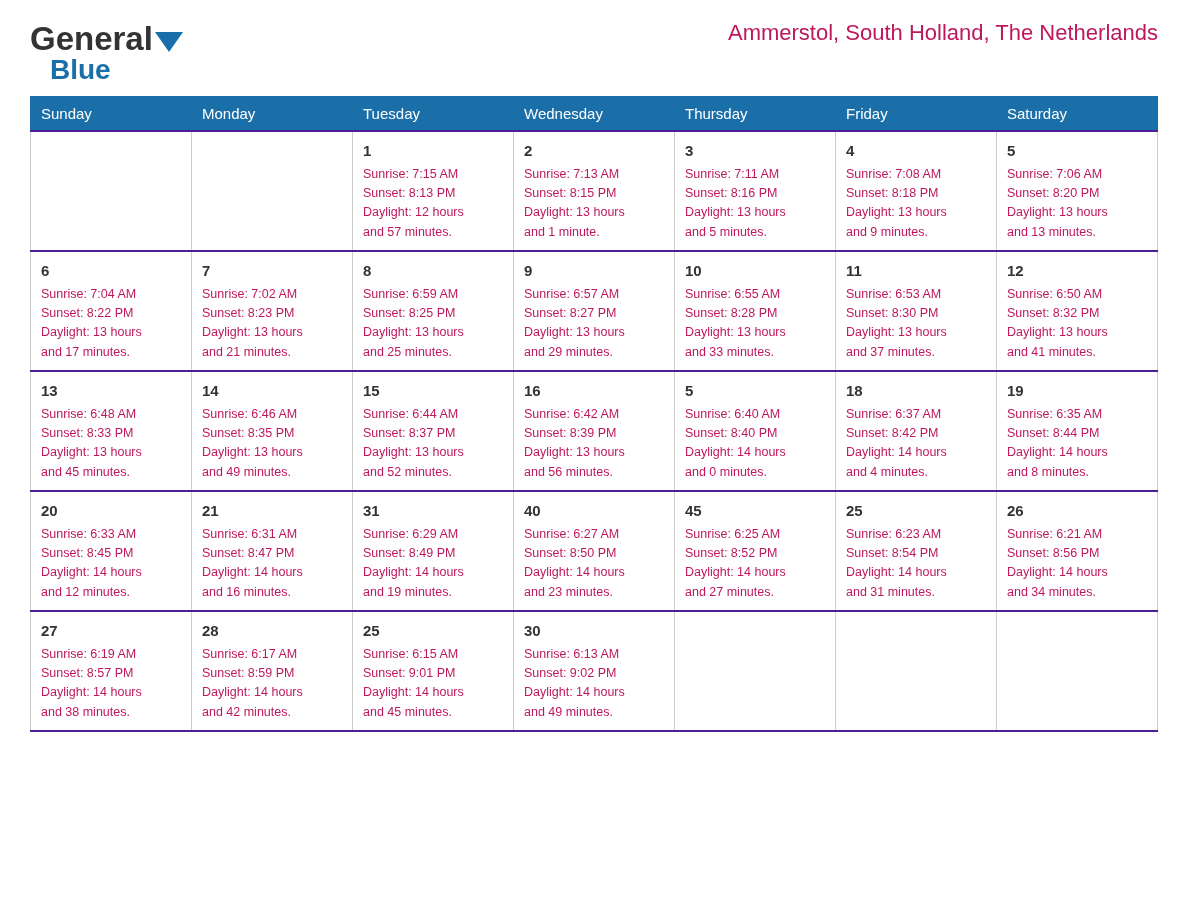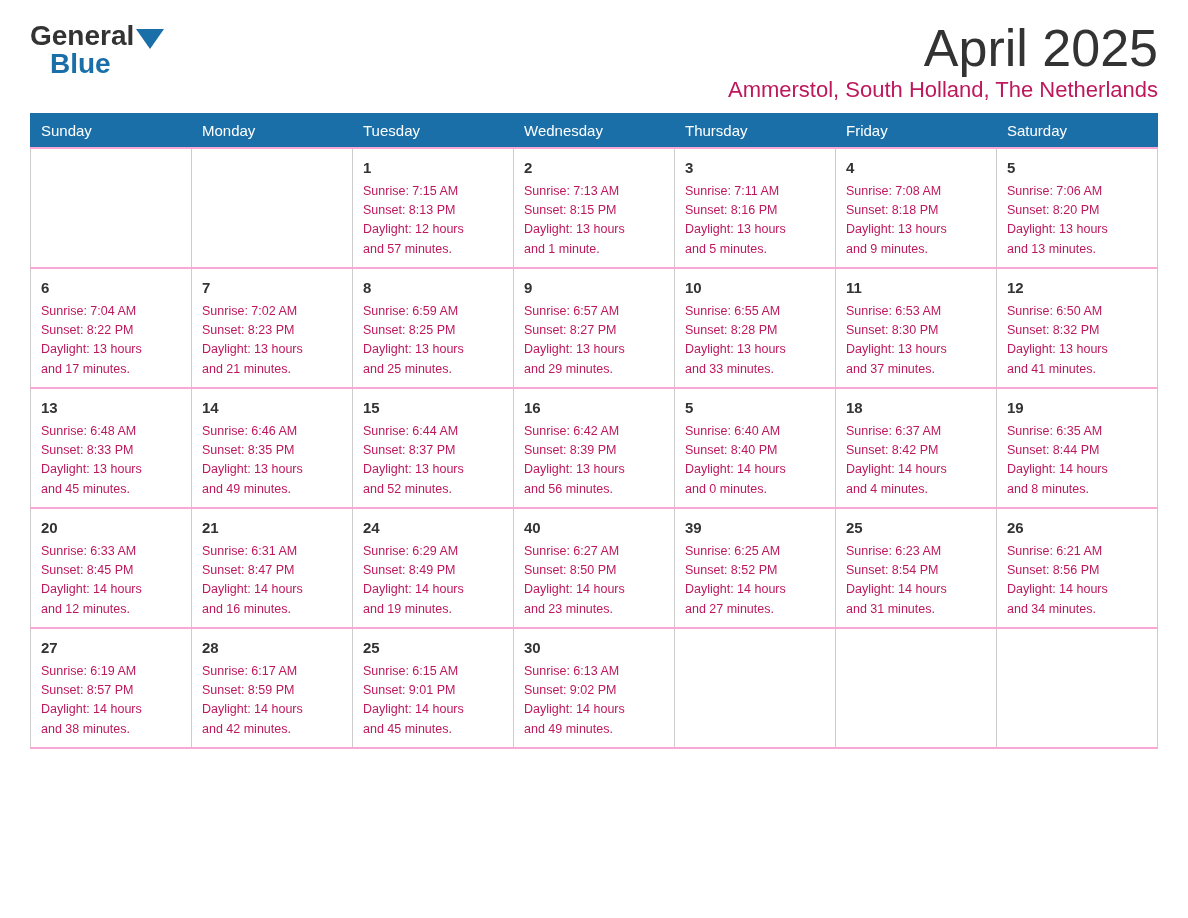--- a/index.html
+++ b/index.html
@@ -20,21 +20,21 @@
     .logo {
       display: flex;
       flex-direction: column;
       align-items: flex-start;
     }
     .logo-top {
       display: flex;
       align-items: center;
     }
     .logo-general {
-      font-size: 28px;
+      font-size: 33px;
       font-weight: bold;
       color: #333;
     }
     .logo-triangle {
       width: 0;
       height: 0;
       border-left: 14px solid transparent;
       border-right: 14px solid transparent;
       border-top: 20px solid #1a6fa8;
       margin-left: 2px;
@@ -93,36 +93,35 @@
     }
     .day-info {
       color: #be185d;
       font-size: 12.5px;
       line-height: 1.55;
     }
     .empty-cell {
       background: #fff;
     }
     tr {
-      border-bottom: 2px solid #f9a8d4;
+      border-bottom: 2px solid #4c1d95;
     }
   </style>
 </head>
 <body>
 
 <div class="header-area">
   <div class="logo">
     <div class="logo-top">
       <span class="logo-general">General</span>
       <div class="logo-triangle"></div>
     </div>
     <span class="logo-blue">Blue</span>
   </div>
   <div class="title-area">
-    <div class="month-title">April 2025</div>
     <div class="location-title">Ammerstol, South Holland, The Netherlands</div>
   </div>
 </div>
 
 <table class="calendar-table">
   <thead>
     <tr>
     <th>Sunday</th>
         <th>Monday</th>
         <th>Tuesday</th>
@@ -220,29 +219,29 @@
       <tr>
         <td>
           <span class="day-number">20</span>
           <div class="day-info">Sunrise: 6:33 AM<br>Sunset: 8:45 PM<br>Daylight: 14 hours<br>and 12 minutes.</div>
         </td>
         <td>
           <span class="day-number">21</span>
           <div class="day-info">Sunrise: 6:31 AM<br>Sunset: 8:47 PM<br>Daylight: 14 hours<br>and 16 minutes.</div>
         </td>
         <td>
-          <span class="day-number">24</span>
+          <span class="day-number">31</span>
           <div class="day-info">Sunrise: 6:29 AM<br>Sunset: 8:49 PM<br>Daylight: 14 hours<br>and 19 minutes.</div>
         </td>
         <td>
           <span class="day-number">40</span>
           <div class="day-info">Sunrise: 6:27 AM<br>Sunset: 8:50 PM<br>Daylight: 14 hours<br>and 23 minutes.</div>
         </td>
         <td>
-          <span class="day-number">39</span>
+          <span class="day-number">45</span>
           <div class="day-info">Sunrise: 6:25 AM<br>Sunset: 8:52 PM<br>Daylight: 14 hours<br>and 27 minutes.</div>
         </td>
         <td>
           <span class="day-number">25</span>
           <div class="day-info">Sunrise: 6:23 AM<br>Sunset: 8:54 PM<br>Daylight: 14 hours<br>and 31 minutes.</div>
         </td>
         <td>
           <span class="day-number">26</span>
           <div class="day-info">Sunrise: 6:21 AM<br>Sunset: 8:56 PM<br>Daylight: 14 hours<br>and 34 minutes.</div>
         </td>

